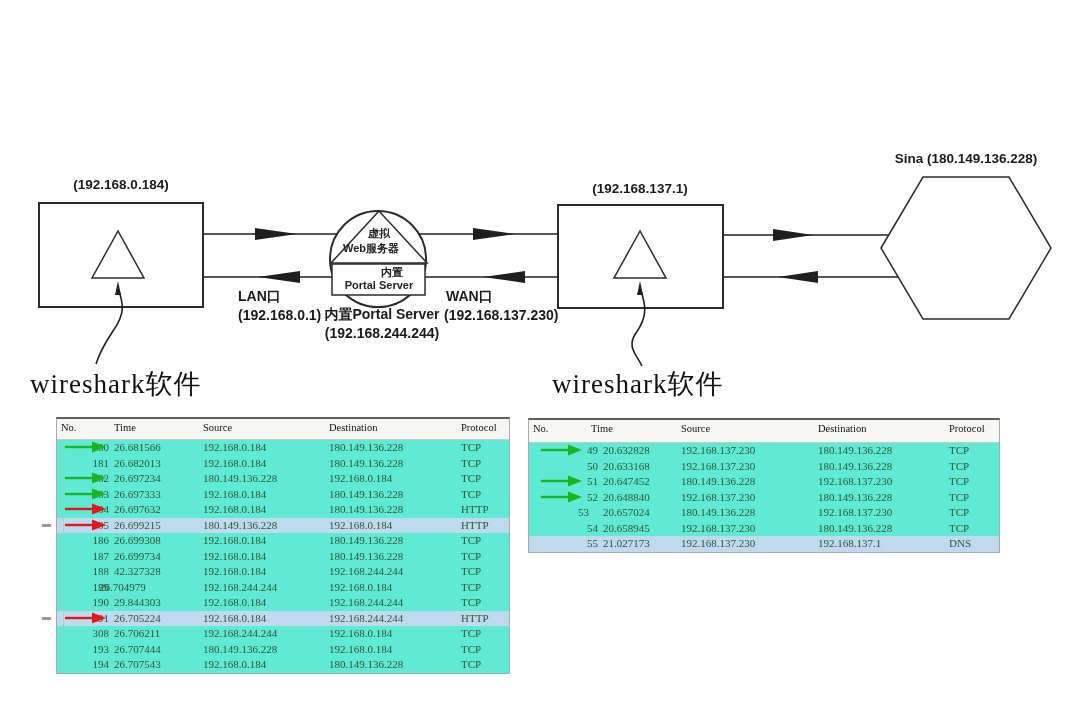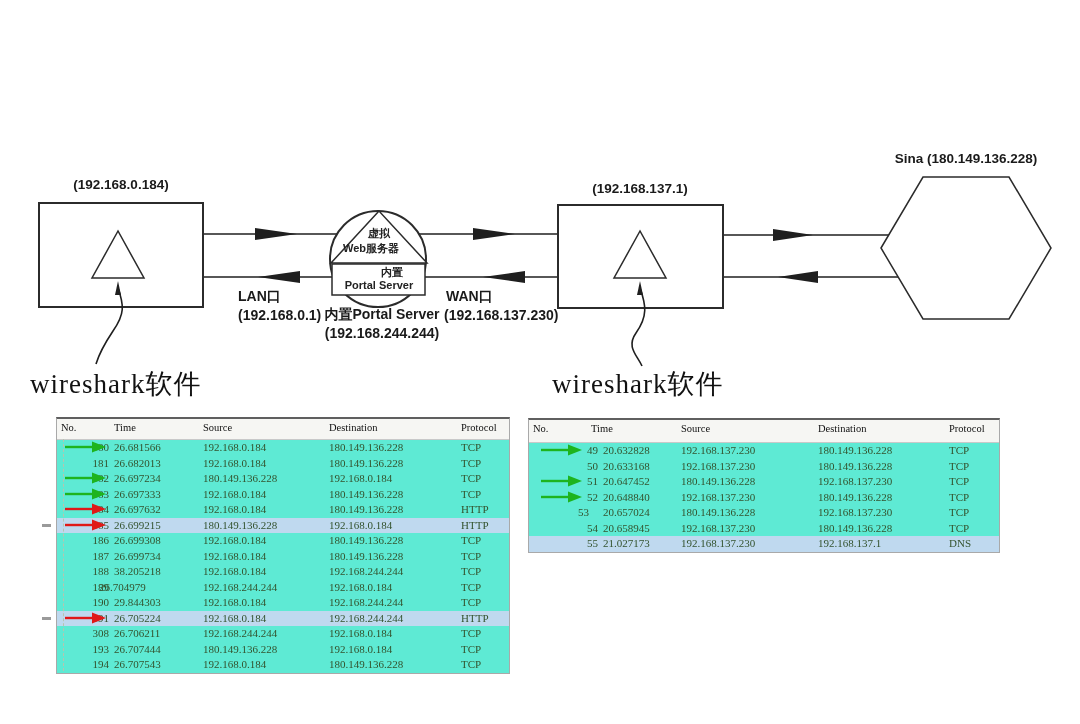--- a/index.html
+++ b/index.html
@@ -160,21 +160,21 @@
       </div>
       <div class="trow" style="height: 15.5px;">
         <span class="tcell" style="left: 30px; width: 22px; text-align: right;">187</span>
         <span class="tcell" style="left: 57px; width: 84px;">26.699734</span>
         <span class="tcell" style="left: 146px; width: 124px;">192.168.0.184</span>
         <span class="tcell" style="left: 272px; width: 128px;">180.149.136.228</span>
         <span class="tcell" style="left: 404px; width: 46px;">TCP</span>
       </div>
       <div class="trow" style="height: 15.5px;">
         <span class="tcell" style="left: 30px; width: 22px; text-align: right;">188</span>
-        <span class="tcell" style="left: 57px; width: 84px;">38.205218</span>
+        <span class="tcell" style="left: 57px; width: 84px;">42.327328</span>
         <span class="tcell" style="left: 146px; width: 124px;">192.168.0.184</span>
         <span class="tcell" style="left: 272px; width: 128px;">192.168.244.244</span>
         <span class="tcell" style="left: 404px; width: 46px;">TCP</span>
       </div>
       <div class="trow" style="height: 15.5px;">
         <span class="tcell" style="left: 30px; width: 22px; text-align: right;">189</span>
         <span class="tcell" style="left: 42px; width: 84px;">26.704979</span>
         <span class="tcell" style="left: 146px; width: 124px;">192.168.244.244</span>
         <span class="tcell" style="left: 272px; width: 128px;">192.168.0.184</span>
         <span class="tcell" style="left: 404px; width: 46px;">TCP</span>

